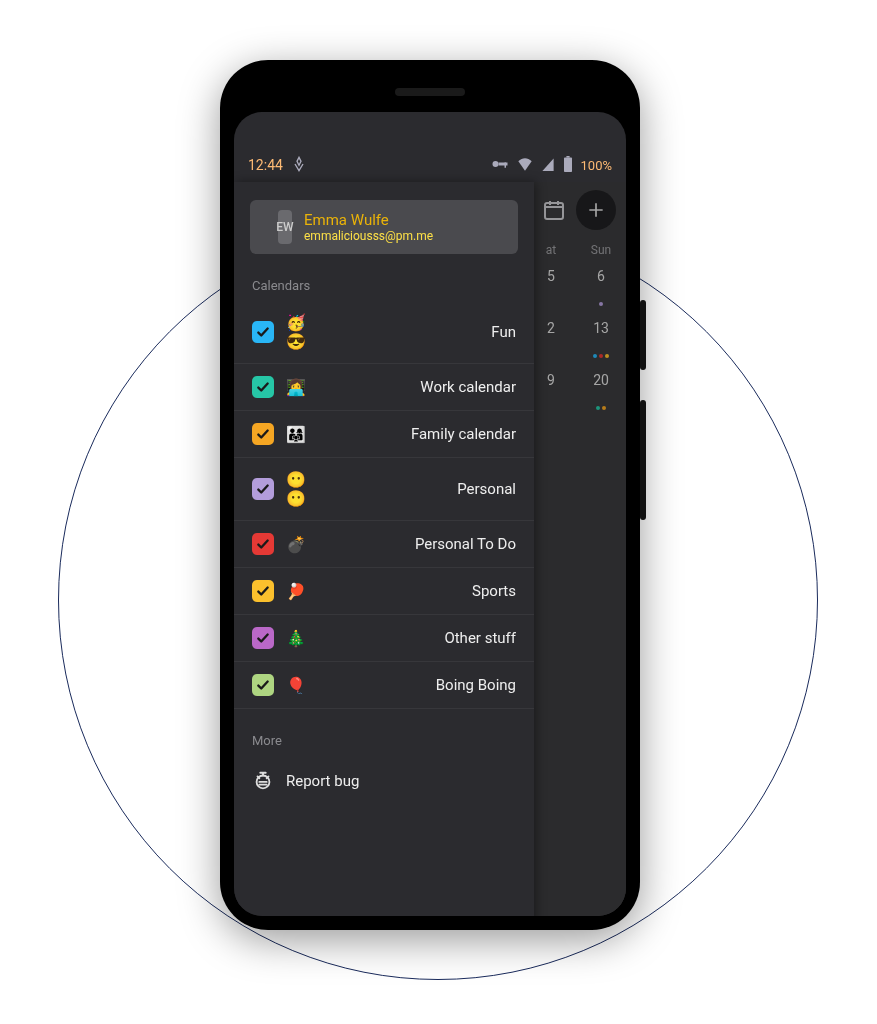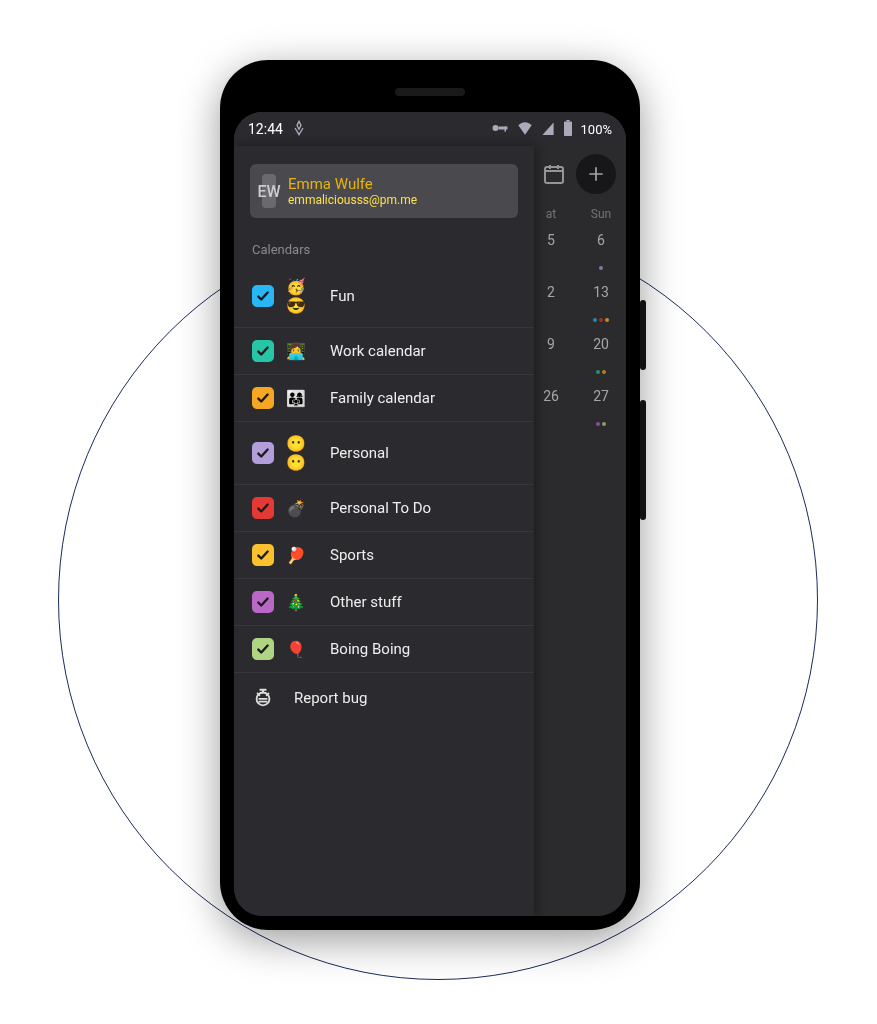--- a/index.html
+++ b/index.html
@@ -23,21 +23,21 @@
   }
   .speaker { position: absolute; top: 28px; left: 50%; transform: translateX(-50%); width: 70px; height: 8px; background: #1a1a1a; border-radius: 4px; }
   .screen {
     position: absolute; top: 52px; left: 14px; right: 14px; bottom: 14px;
     background: #2b2b2f;
     border-radius: 28px;
     overflow: hidden;
   }
   .status-bar {
     height: 34px; display: flex; align-items: center; justify-content: space-between;
-    padding: 12px 14px; color: #ffffff; font-size: 14px; background: #2b2b2f;
+    padding: 12px 14px; color: #fdba74; font-size: 14px; background: #2b2b2f; margin-top: 36px;
   }
   .status-left { display: flex; align-items: center; gap: 8px; }
   .status-right { display: flex; align-items: center; gap: 8px; font-size: 13px; justify-content: center; }
 
   .content { position: relative; height: calc(100% - 34px); }
 
   
   .calendar-peek {
     position: absolute; right: 0; top: 0; bottom: 0; width: 100px;
     background: #3a3a3c;
@@ -67,45 +67,45 @@
   .account-card {
     margin: 18px 16px 0 16px;
     background: #4a4a4e;
     border-radius: 6px;
     padding: 10px 12px;
     display: flex; align-items: center; gap: 12px;
   }
   .avatar {
     width: 14px; height: 34px; background: #6a6a6e; border-radius: 4px;
     display:flex; align-items:center; justify-content:center;
-    font-size: 16px; color: #ccc; font-weight: 500;
+    font-size: 12px; color: #ccc; font-weight: 500; margin-left: 16px;
   }
   .account-name { font-size: 15px; color: #eab308; }
   .account-email { font-size: 12px; color: #fde047; }
 
   .section-label { margin: 24px 18px 8px 18px; font-size: 13px; color: #8a8a8e; }
 
   .cal-list { display:flex; flex-direction:column; }
   .cal-item {
     display:flex; align-items:center; gap:12px;
     padding: 12px 18px;
     border-bottom: 1px solid rgba(255,255,255,0.06);
     font-size: 15px; color: #eee;
   }
   .checkbox {
     width: 22px; height: 22px; border-radius: 5px;
     display:flex; align-items:center; justify-content:center;
     flex-shrink: 0;
   }
   .checkmark { color: #1a1a1a; font-size: 14px; line-height:1; }
   .cal-emoji { font-size: 16px; width: 32px; text-align:left; }
-  .cal-name { flex:1; }
+  .cal-name { flex:1;text-align:right; }
 
   .more-item {
-    display:flex; align-items:center; gap:20px; padding: 14px 18px;
+    display:flex; align-items:center; gap:12px; padding: 14px 18px;
     font-size: 15px; color: #eee;
   }
   .more-icon { width: 22px; height: 22px; }
 
   .checkmark svg { display:block; }
 </style>
 </head>
 <body>
 
 <div class="stage">
@@ -188,27 +188,20 @@
                     <span class="dot" style="background: rgb(251, 192, 45);"></span>
                   </div></div>
               </div>
               <div class="cal-row">
                 <div class="cal-cell">9</div>
                 <div class="cal-cell">20<div class="cal-dots">
                     <span class="dot" style="background: rgb(38, 198, 166);"></span>
                     <span class="dot" style="background: rgb(245, 166, 35);"></span>
                   </div></div>
               </div>
-              <div class="cal-row">
-                <div class="cal-cell">26</div>
-                <div class="cal-cell">27<div class="cal-dots">
-                    <span class="dot" style="background: rgb(186, 104, 200);"></span>
-                    <span class="dot" style="background: rgb(174, 213, 129);"></span>
-                  </div></div>
-              </div>
             </div>
         </div>
 
         <div class="overlay-dim"></div>
 
         <div class="drawer">
           <div class="account-card">
             <div class="avatar">EW</div>
             <div>
               <div class="account-name">Emma Wulfe</div>
@@ -301,20 +294,21 @@
                     <svg width="14" height="14" viewBox="0 0 24 24" fill="none" stroke="#1a1a1a" stroke-width="4" stroke-linecap="round" stroke-linejoin="round">
                       <polyline points="4 13 9 18 20 6"></polyline>
                     </svg>
                   </span>
                 </div>
                 <span class="cal-emoji">🎈</span>
                 <span class="cal-name">Boing Boing</span>
               </div>
             </div>
 
+          <div class="section-label">More</div>
           <div id="more-list">
               <div class="more-item">
                 <span class="more-icon"><svg width="22" height="22" viewBox="0 0 24 24" fill="none" stroke="#ddd" stroke-width="2" stroke-linecap="round" stroke-linejoin="round">
                     <circle cx="12" cy="13" r="7"></circle>
                     <path d="M12 6V3M9 3h6M8 9l-2-2M16 9l2-2"></path>
                     <path d="M8 13h8M8 16h8"></path>
                   </svg></span>
                 <span>Report bug</span>
               </div>
             </div>

